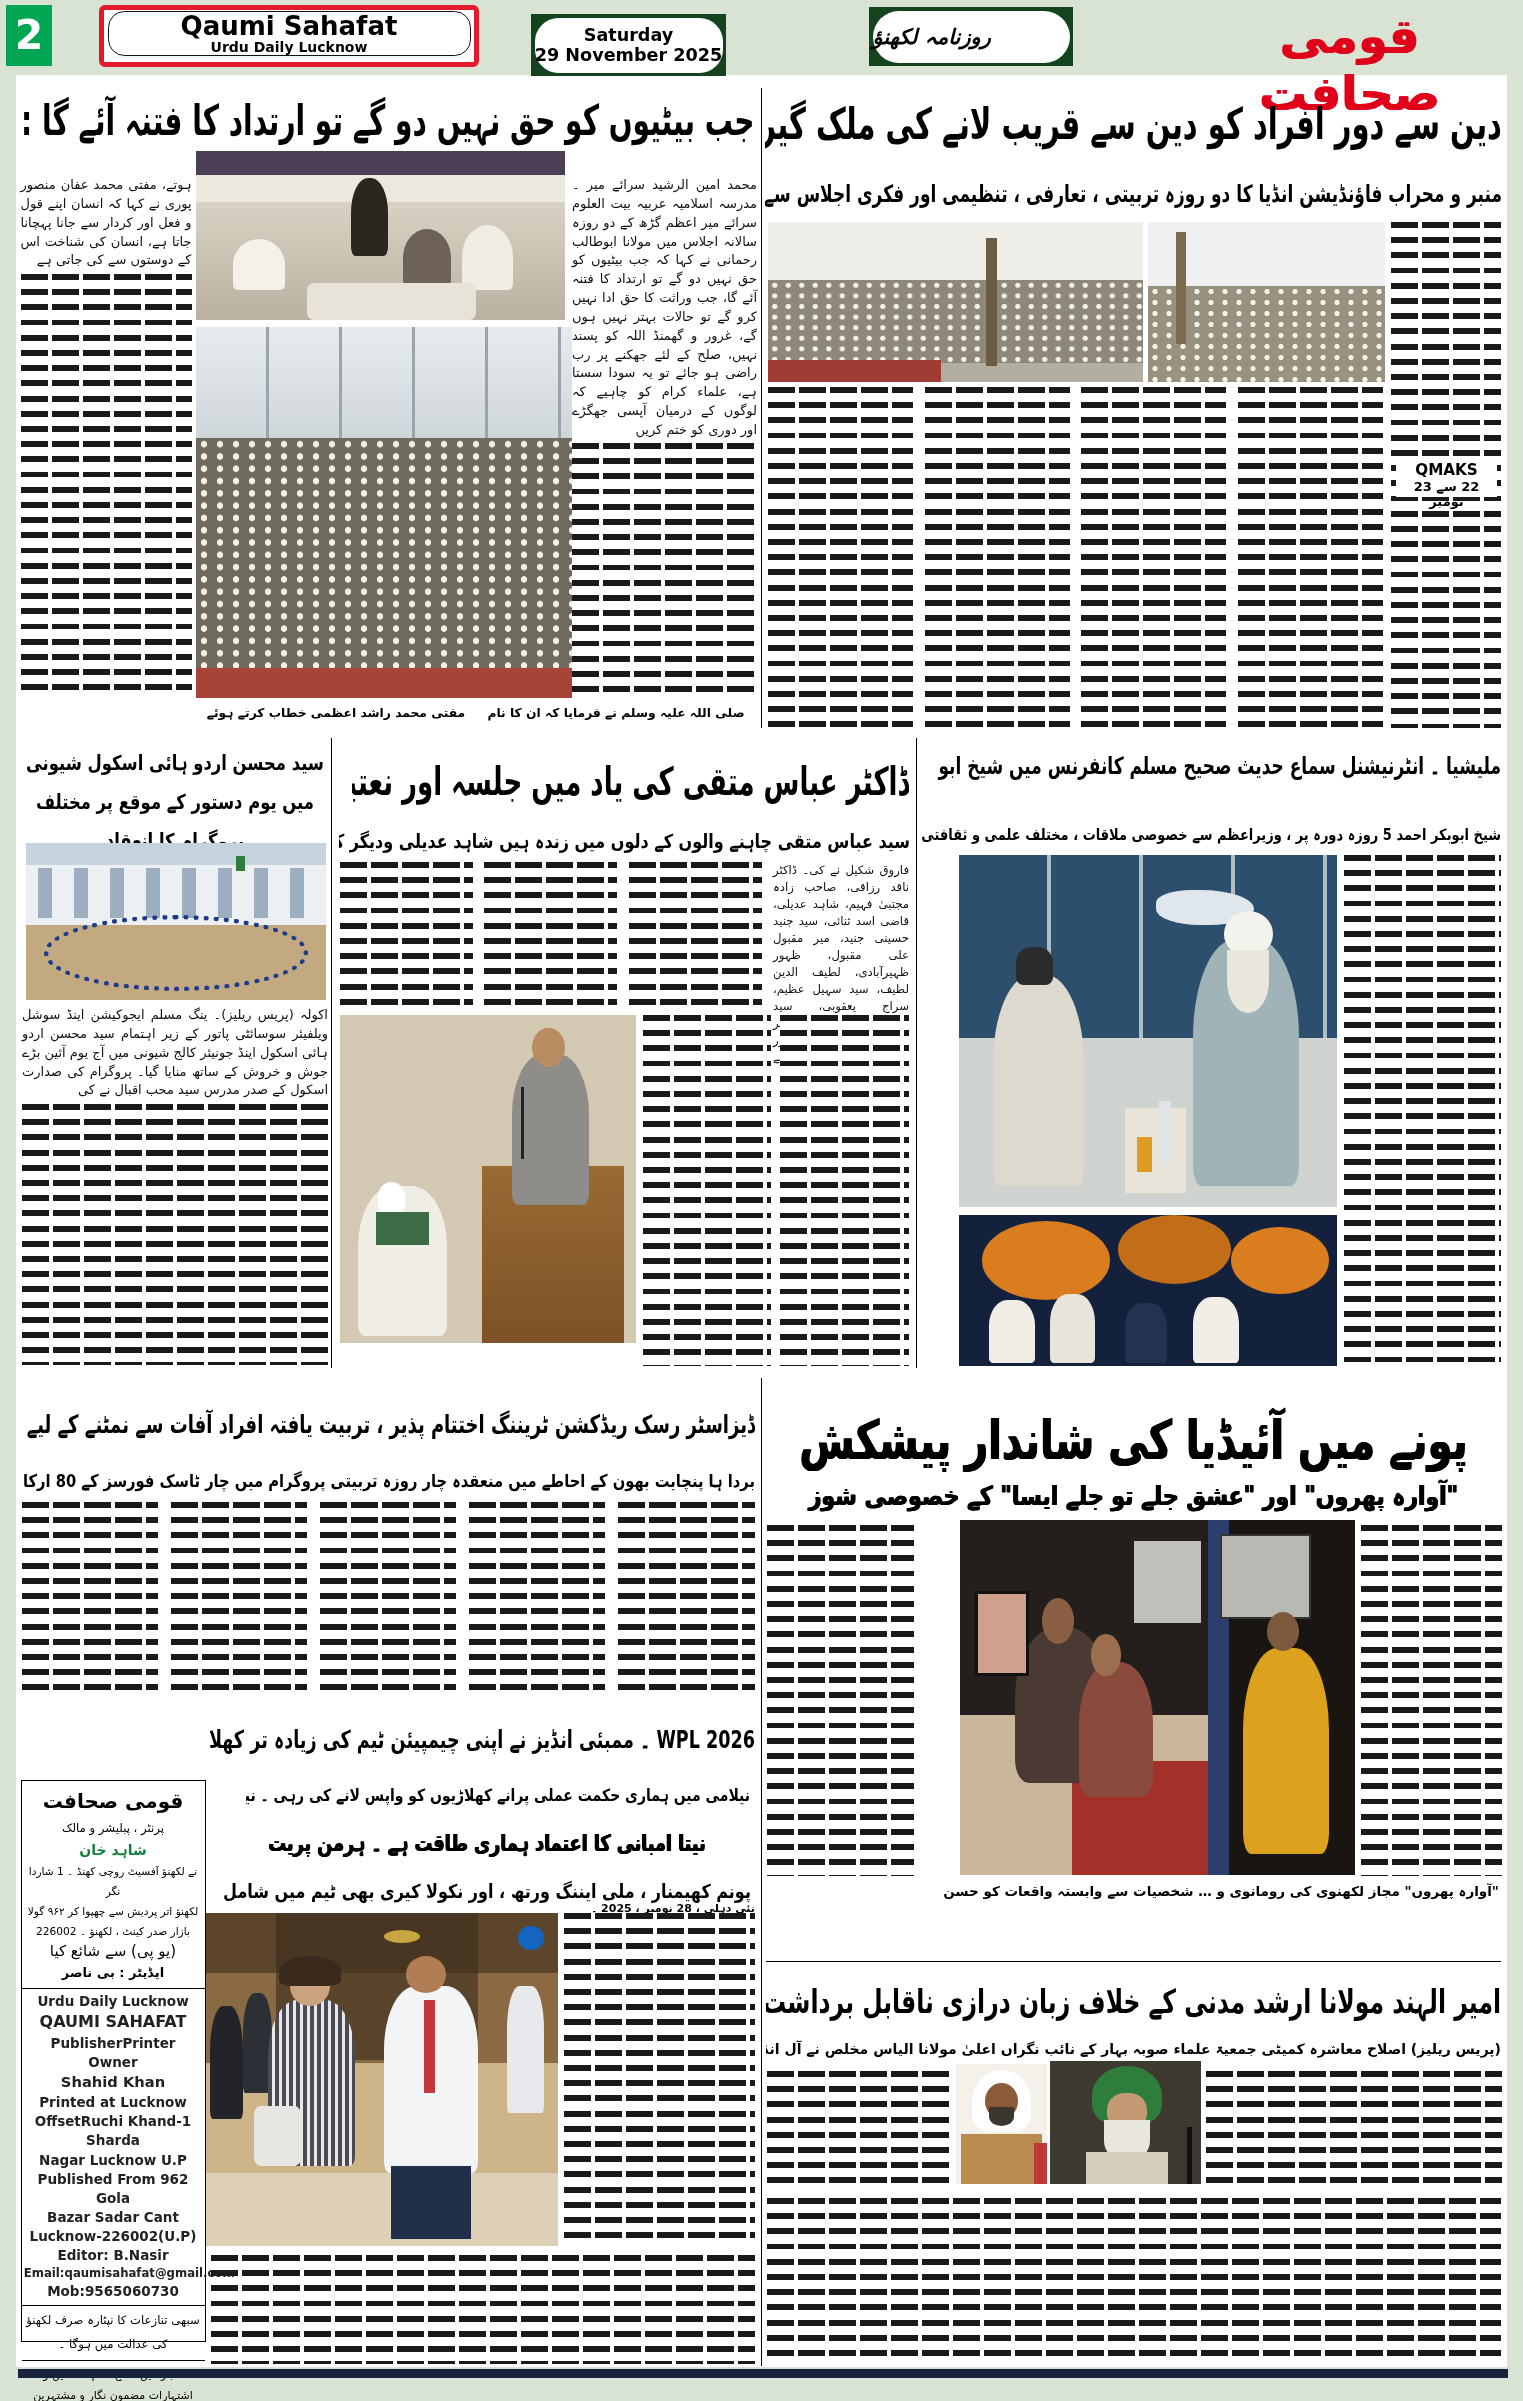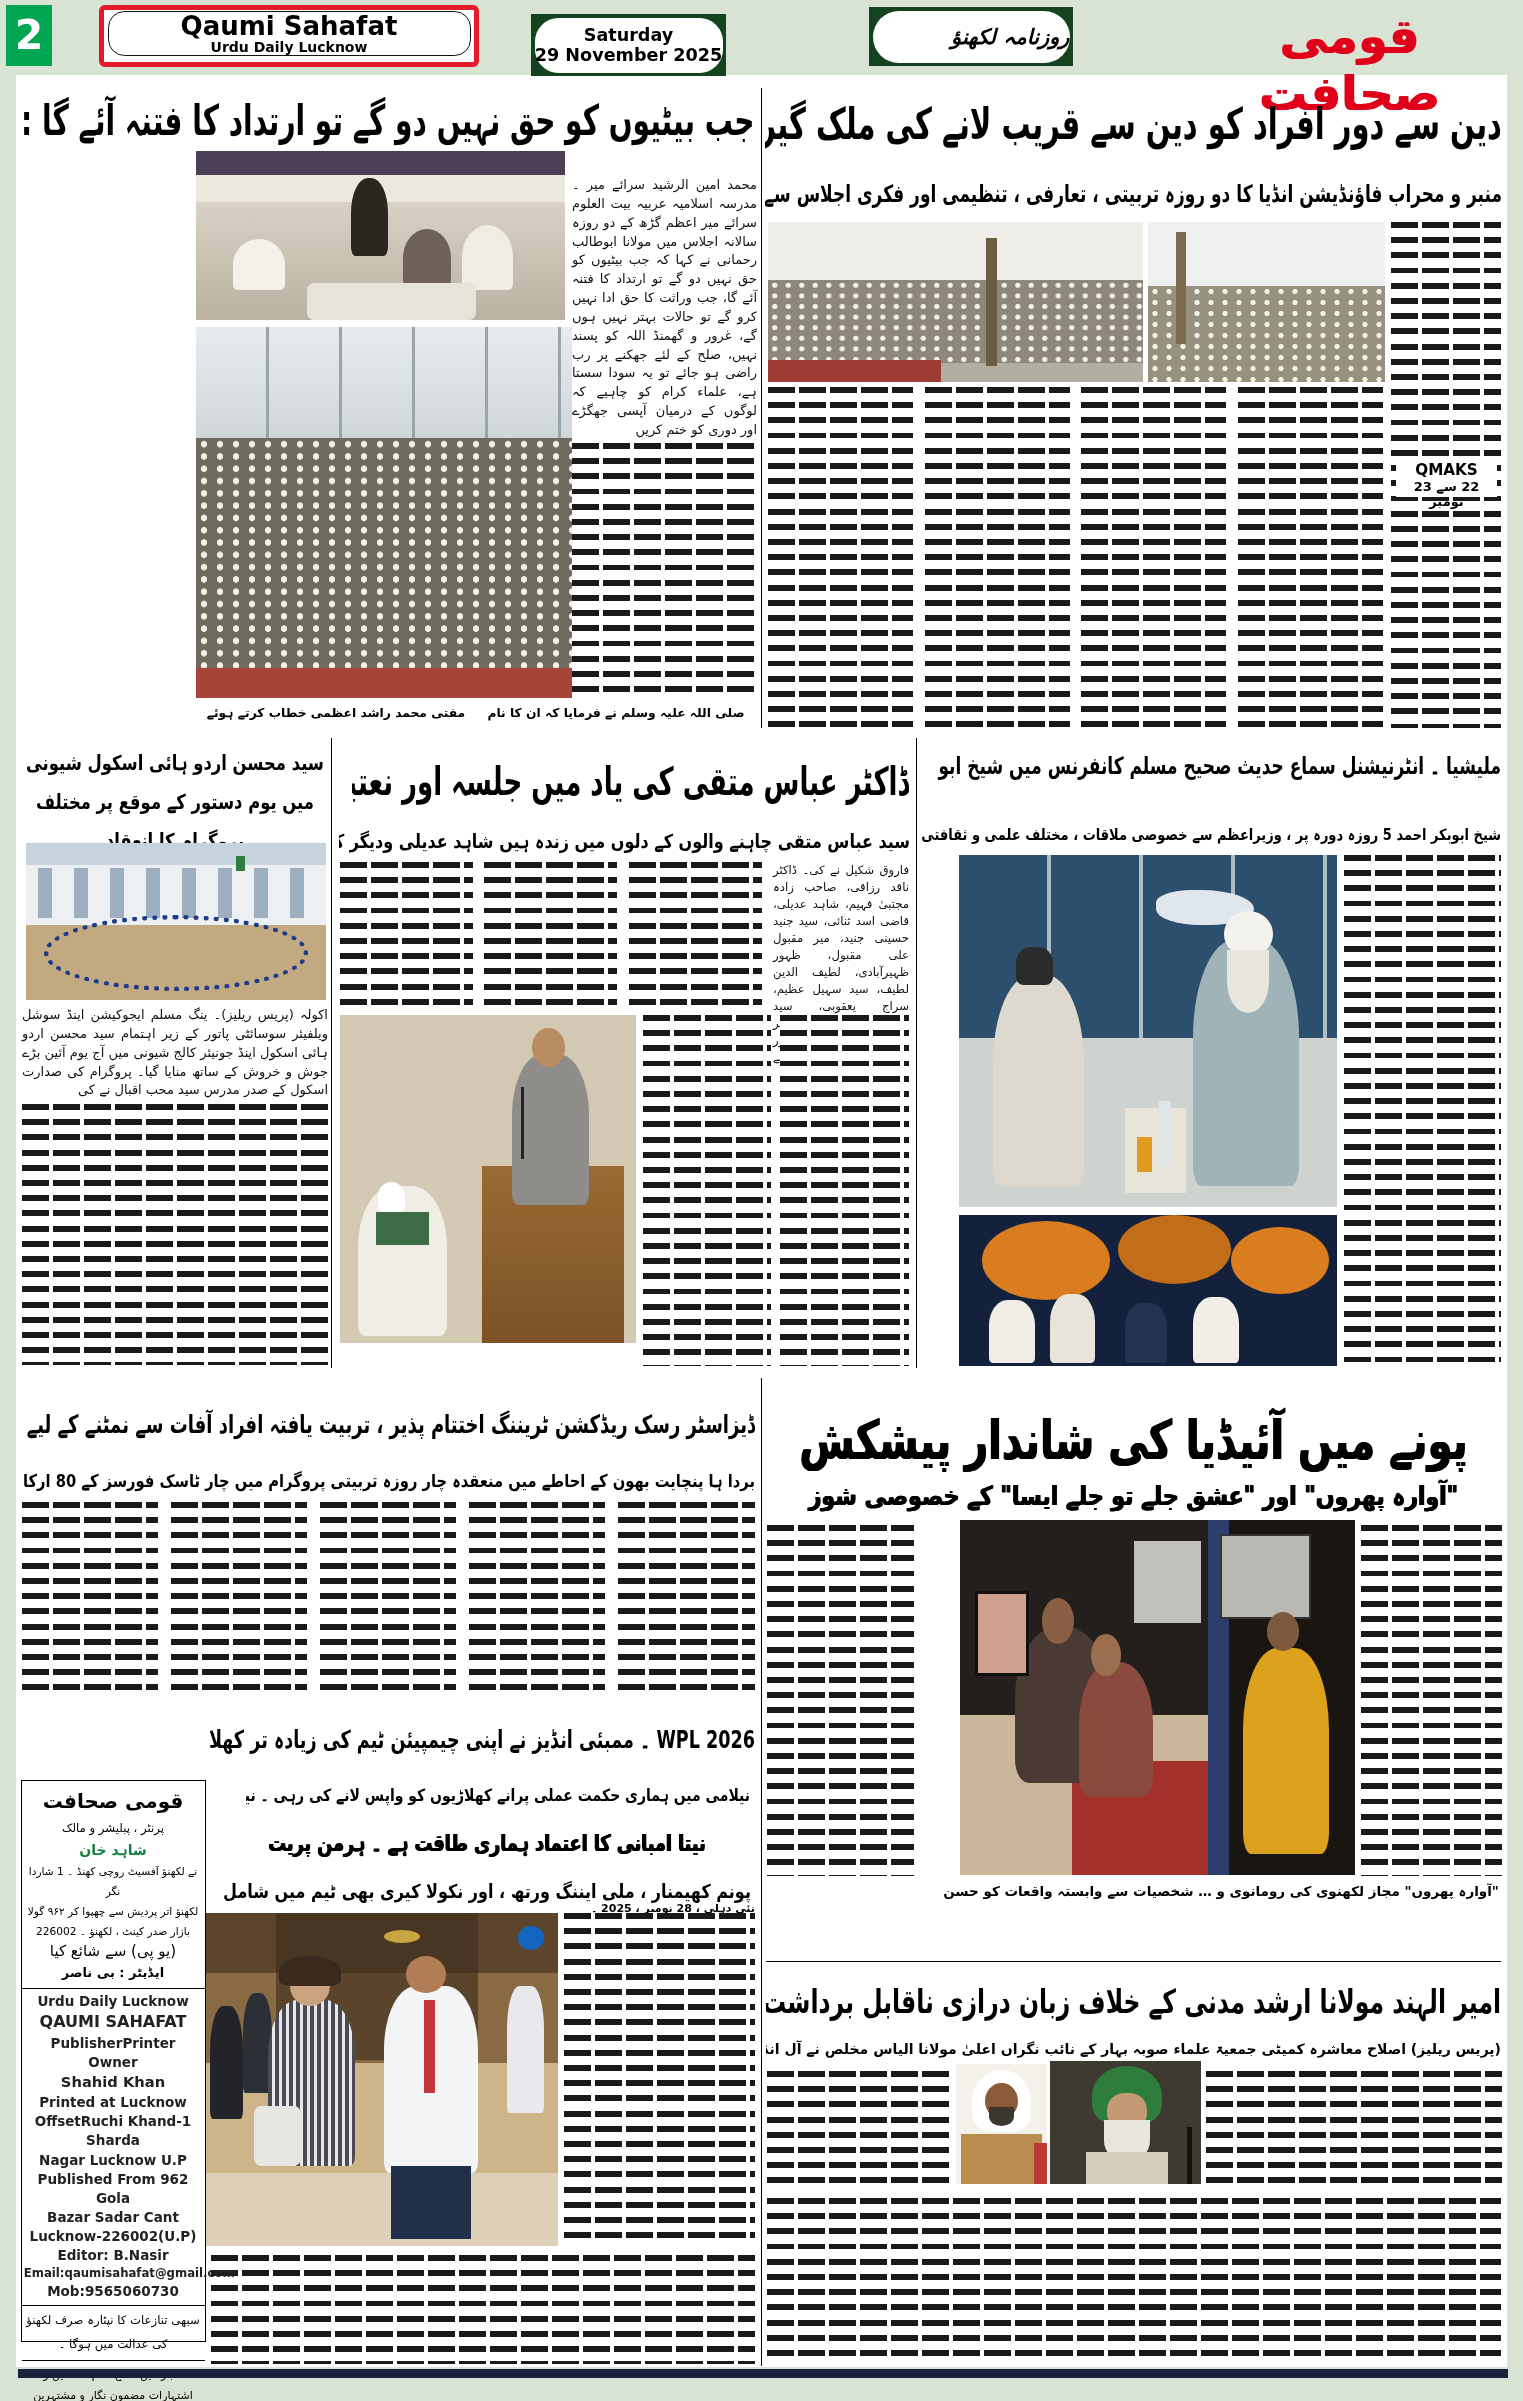--- a/index.html
+++ b/index.html
@@ -49,33 +49,37 @@
   </div>
 
   <div class="abs" style="left:531px;top:14px;width:195px;height:62px;background:#14441f;box-sizing:border-box;padding:3.5px;">
     <div style="background:#fff;border-radius:23.5px;height:55px;text-align:center;">
       <div style="font-weight:bold;font-size:17.6px;padding-top:7px;color:#000;">Saturday</div>
       <div style="font-weight:bold;font-size:17.6px;color:#000;">29 November 2025</div>
     </div>
   </div>
 
   <div class="abs" style="left:869px;top:7px;width:204px;height:59px;background:#14441f;box-sizing:border-box;padding:3.5px;">
-    <div class="ur" style="background:#fff;border-radius:26px;height:52px;line-height:52px;text-align:right;font-size:21px;font-weight:bold;font-style:italic;color:#000;">روزنامہ لکھنؤ</div>
+    <div class="ur" style="background:#fff;border-radius:26px;height:52px;line-height:52px;text-align:left;font-size:21px;font-weight:bold;font-style:italic;color:#000;">روزنامہ لکھنؤ</div>
   </div>
 
   <div class="abs ur" style="left:1185px;top:8.2px;width:328px;height:57px;color:#e0001a;font-weight:bold;font-size:48px;line-height:57px;text-align:center;text-shadow:1.2px 0 0 #e0001a;">قومی صحافت</div>
 
   <div class="abs rule" style="left:761px;top:88px;width:1.2px;height:640px;"></div>
   <div class="abs rule" style="left:331px;top:738px;width:1.2px;height:630px;"></div>
   <div class="abs rule" style="left:916px;top:738px;width:1.2px;height:630px;"></div>
   <div class="abs rule" style="left:761px;top:1378px;width:1.2px;height:988px;"></div>
   <div class="abs rule" style="left:766px;top:1961px;width:735px;height:1.2px;"></div>
 
   <div class="abs ur hl tall15" style="left:23.5px;top:88px;width:731px;height:65px;font-size:28px;line-height:65px;">جب بیٹیوں کو حق نہیں دو گے تو ارتداد کا فتنہ آئے گا : مولانا ابوطالب رحمانی</div>
 
+  <div class="abs col" style="left:20.5px;top:176px;width:171px;height:522px;">
+    <div class="lede">ہوتے، مفتی محمد عفان منصور پوری نے کہا کہ انسان اپنے قول و فعل اور کردار سے جانا پہچانا جاتا ہے، انسان کی شناخت اس کے دوستوں سے کی جاتی ہے</div>
+    <div class="sim"></div>
+  </div>
 
   <div class="abs photo" style="left:196px;top:151px;width:369px;height:169px;background:linear-gradient(180deg,#4a3f55 0%,#4a3f55 14%,#ece8df 14%,#ece8df 30%,#d8d2c4 30%,#b9b2a2 100%);">
     <i style="left:42%;top:16%;width:10%;height:46%;background:#2b2620;border-radius:45% 45% 12% 12%;"></i>
     <i style="left:10%;top:52%;width:14%;height:30%;background:#f4f1e8;border-radius:50% 50% 10% 10%;"></i>
     <i style="left:56%;top:46%;width:13%;height:34%;background:#6e6257;border-radius:50% 50% 10% 10%;"></i>
     <i style="left:72%;top:44%;width:14%;height:38%;background:#efece2;border-radius:50% 50% 10% 10%;"></i>
     <i style="left:30%;top:78%;width:46%;height:22%;background:#e7e3d8;border-radius:7px;"></i>
   </div>
 
   <div class="abs photo" style="left:196px;top:327px;width:381px;height:371px;background:linear-gradient(180deg,#e7ebee 0%,#cfd6da 30%,#8e8b82 30%);">

